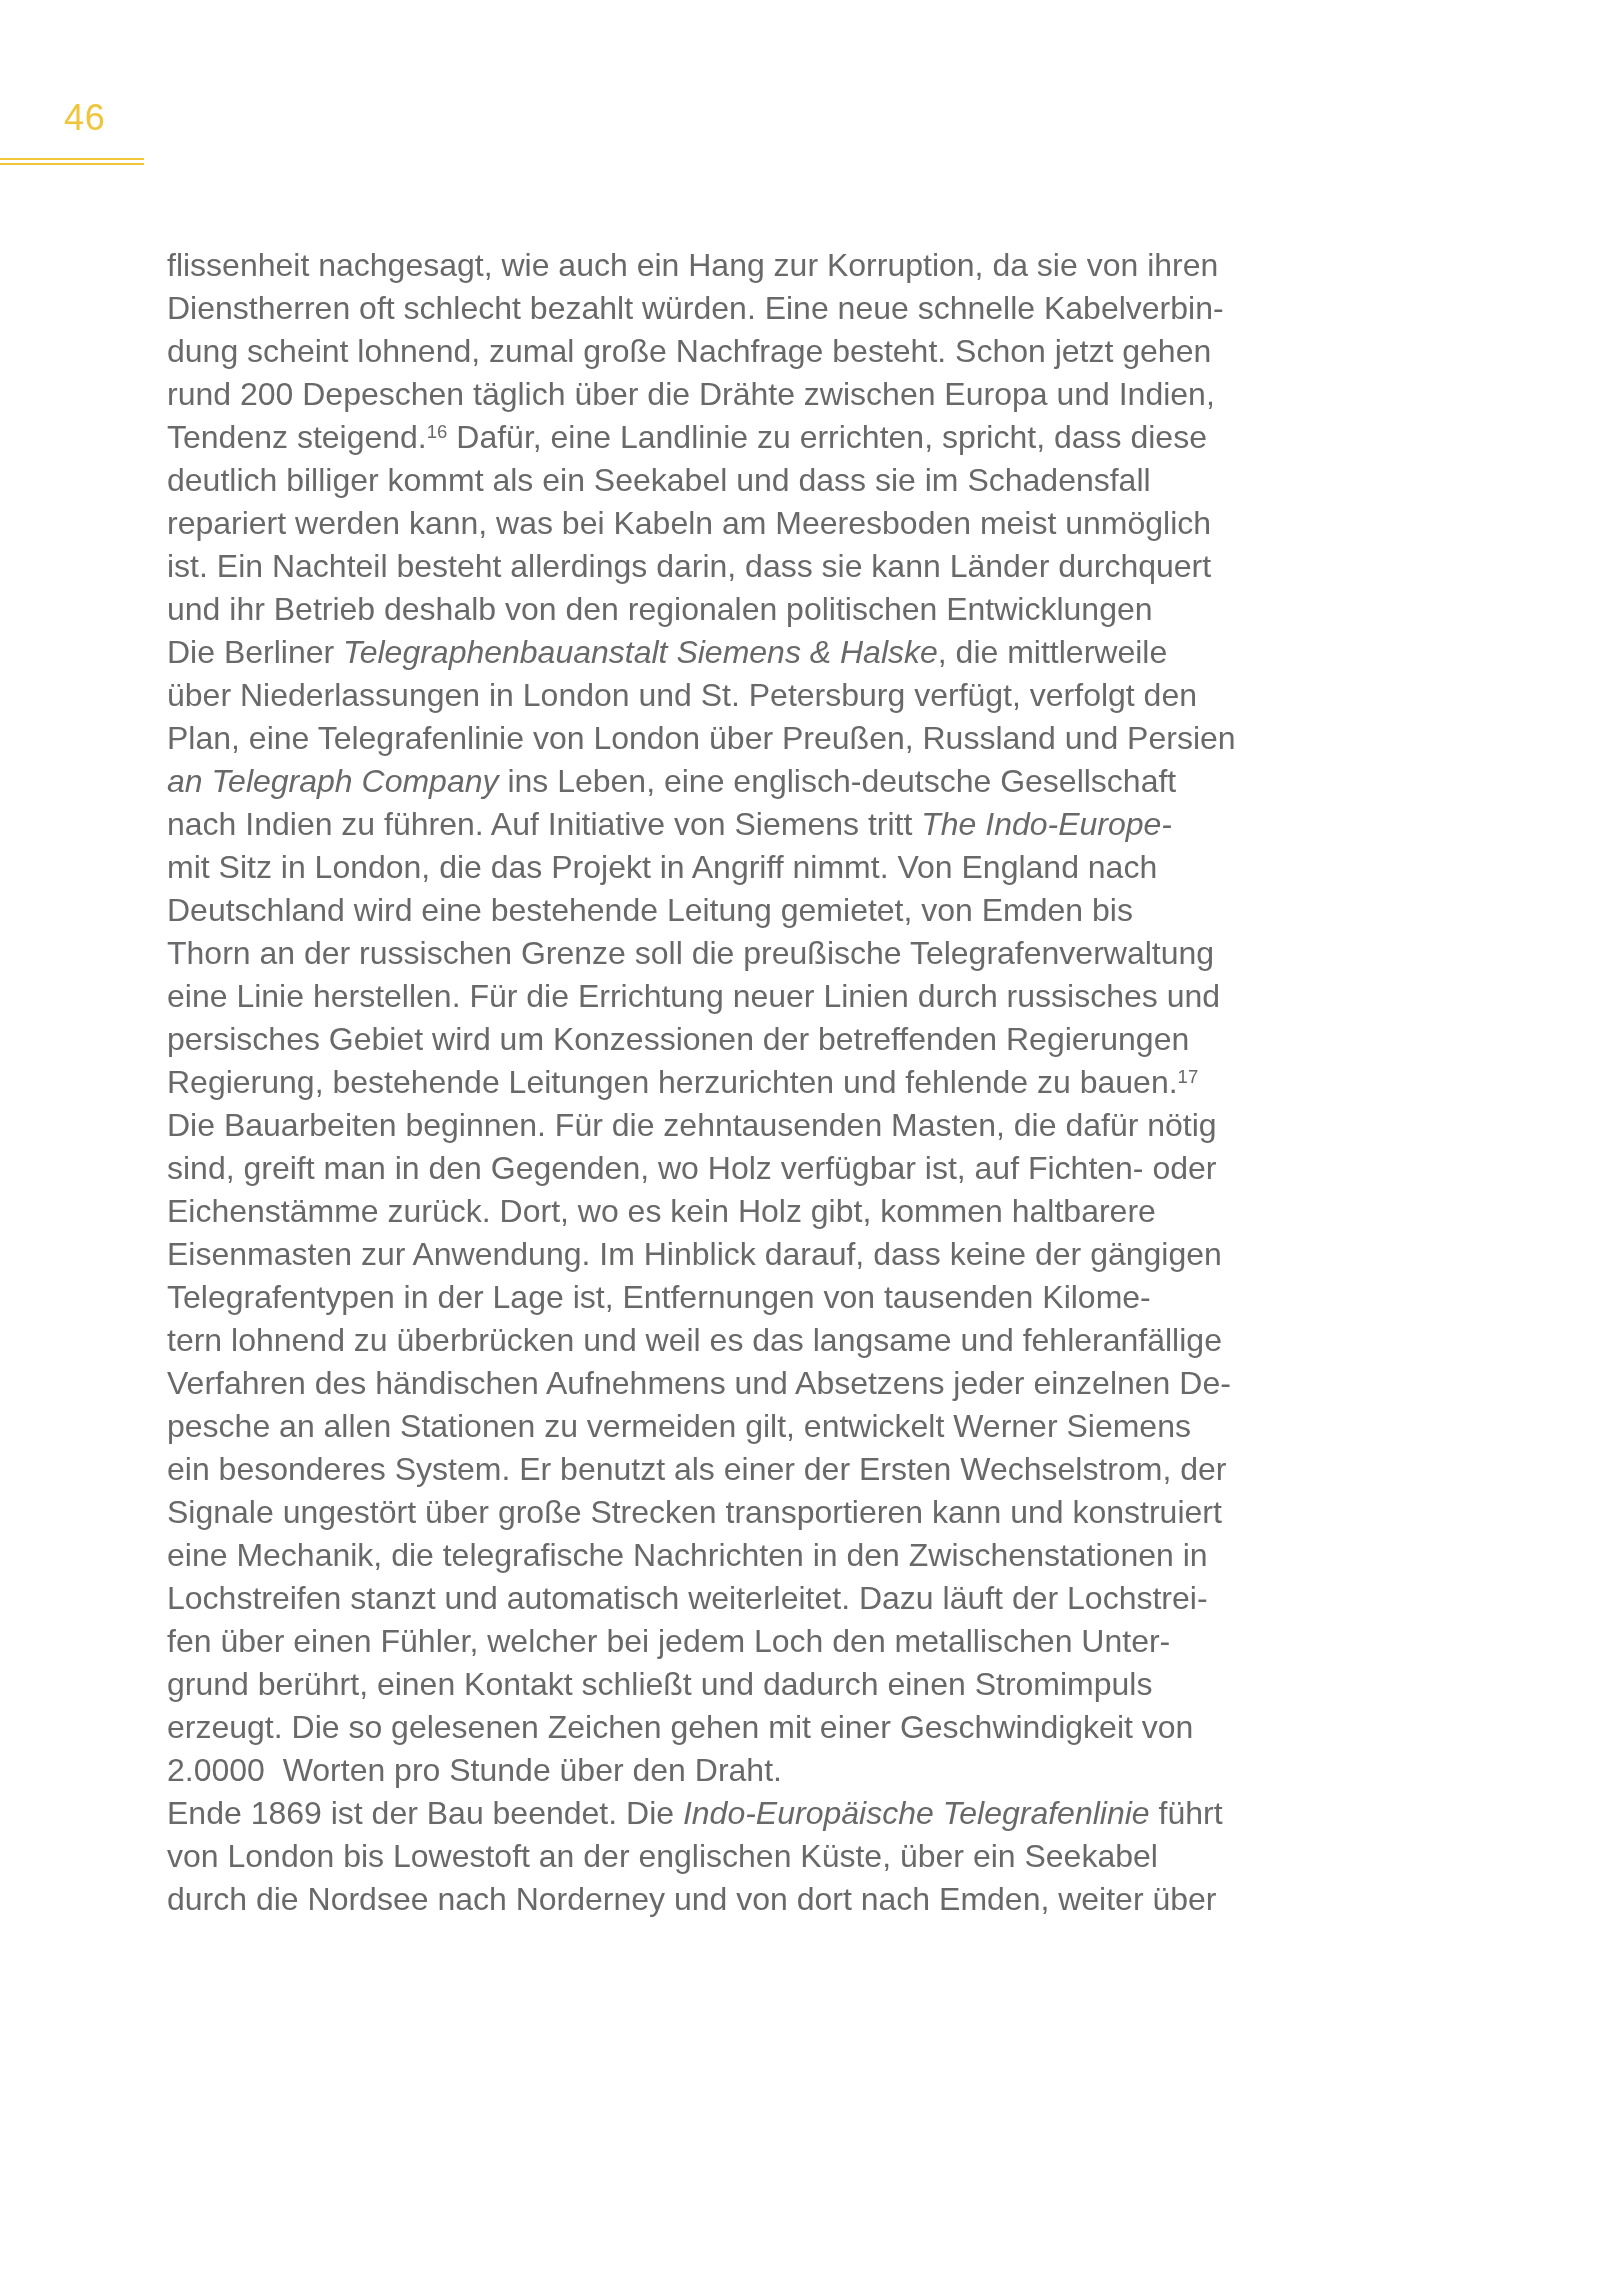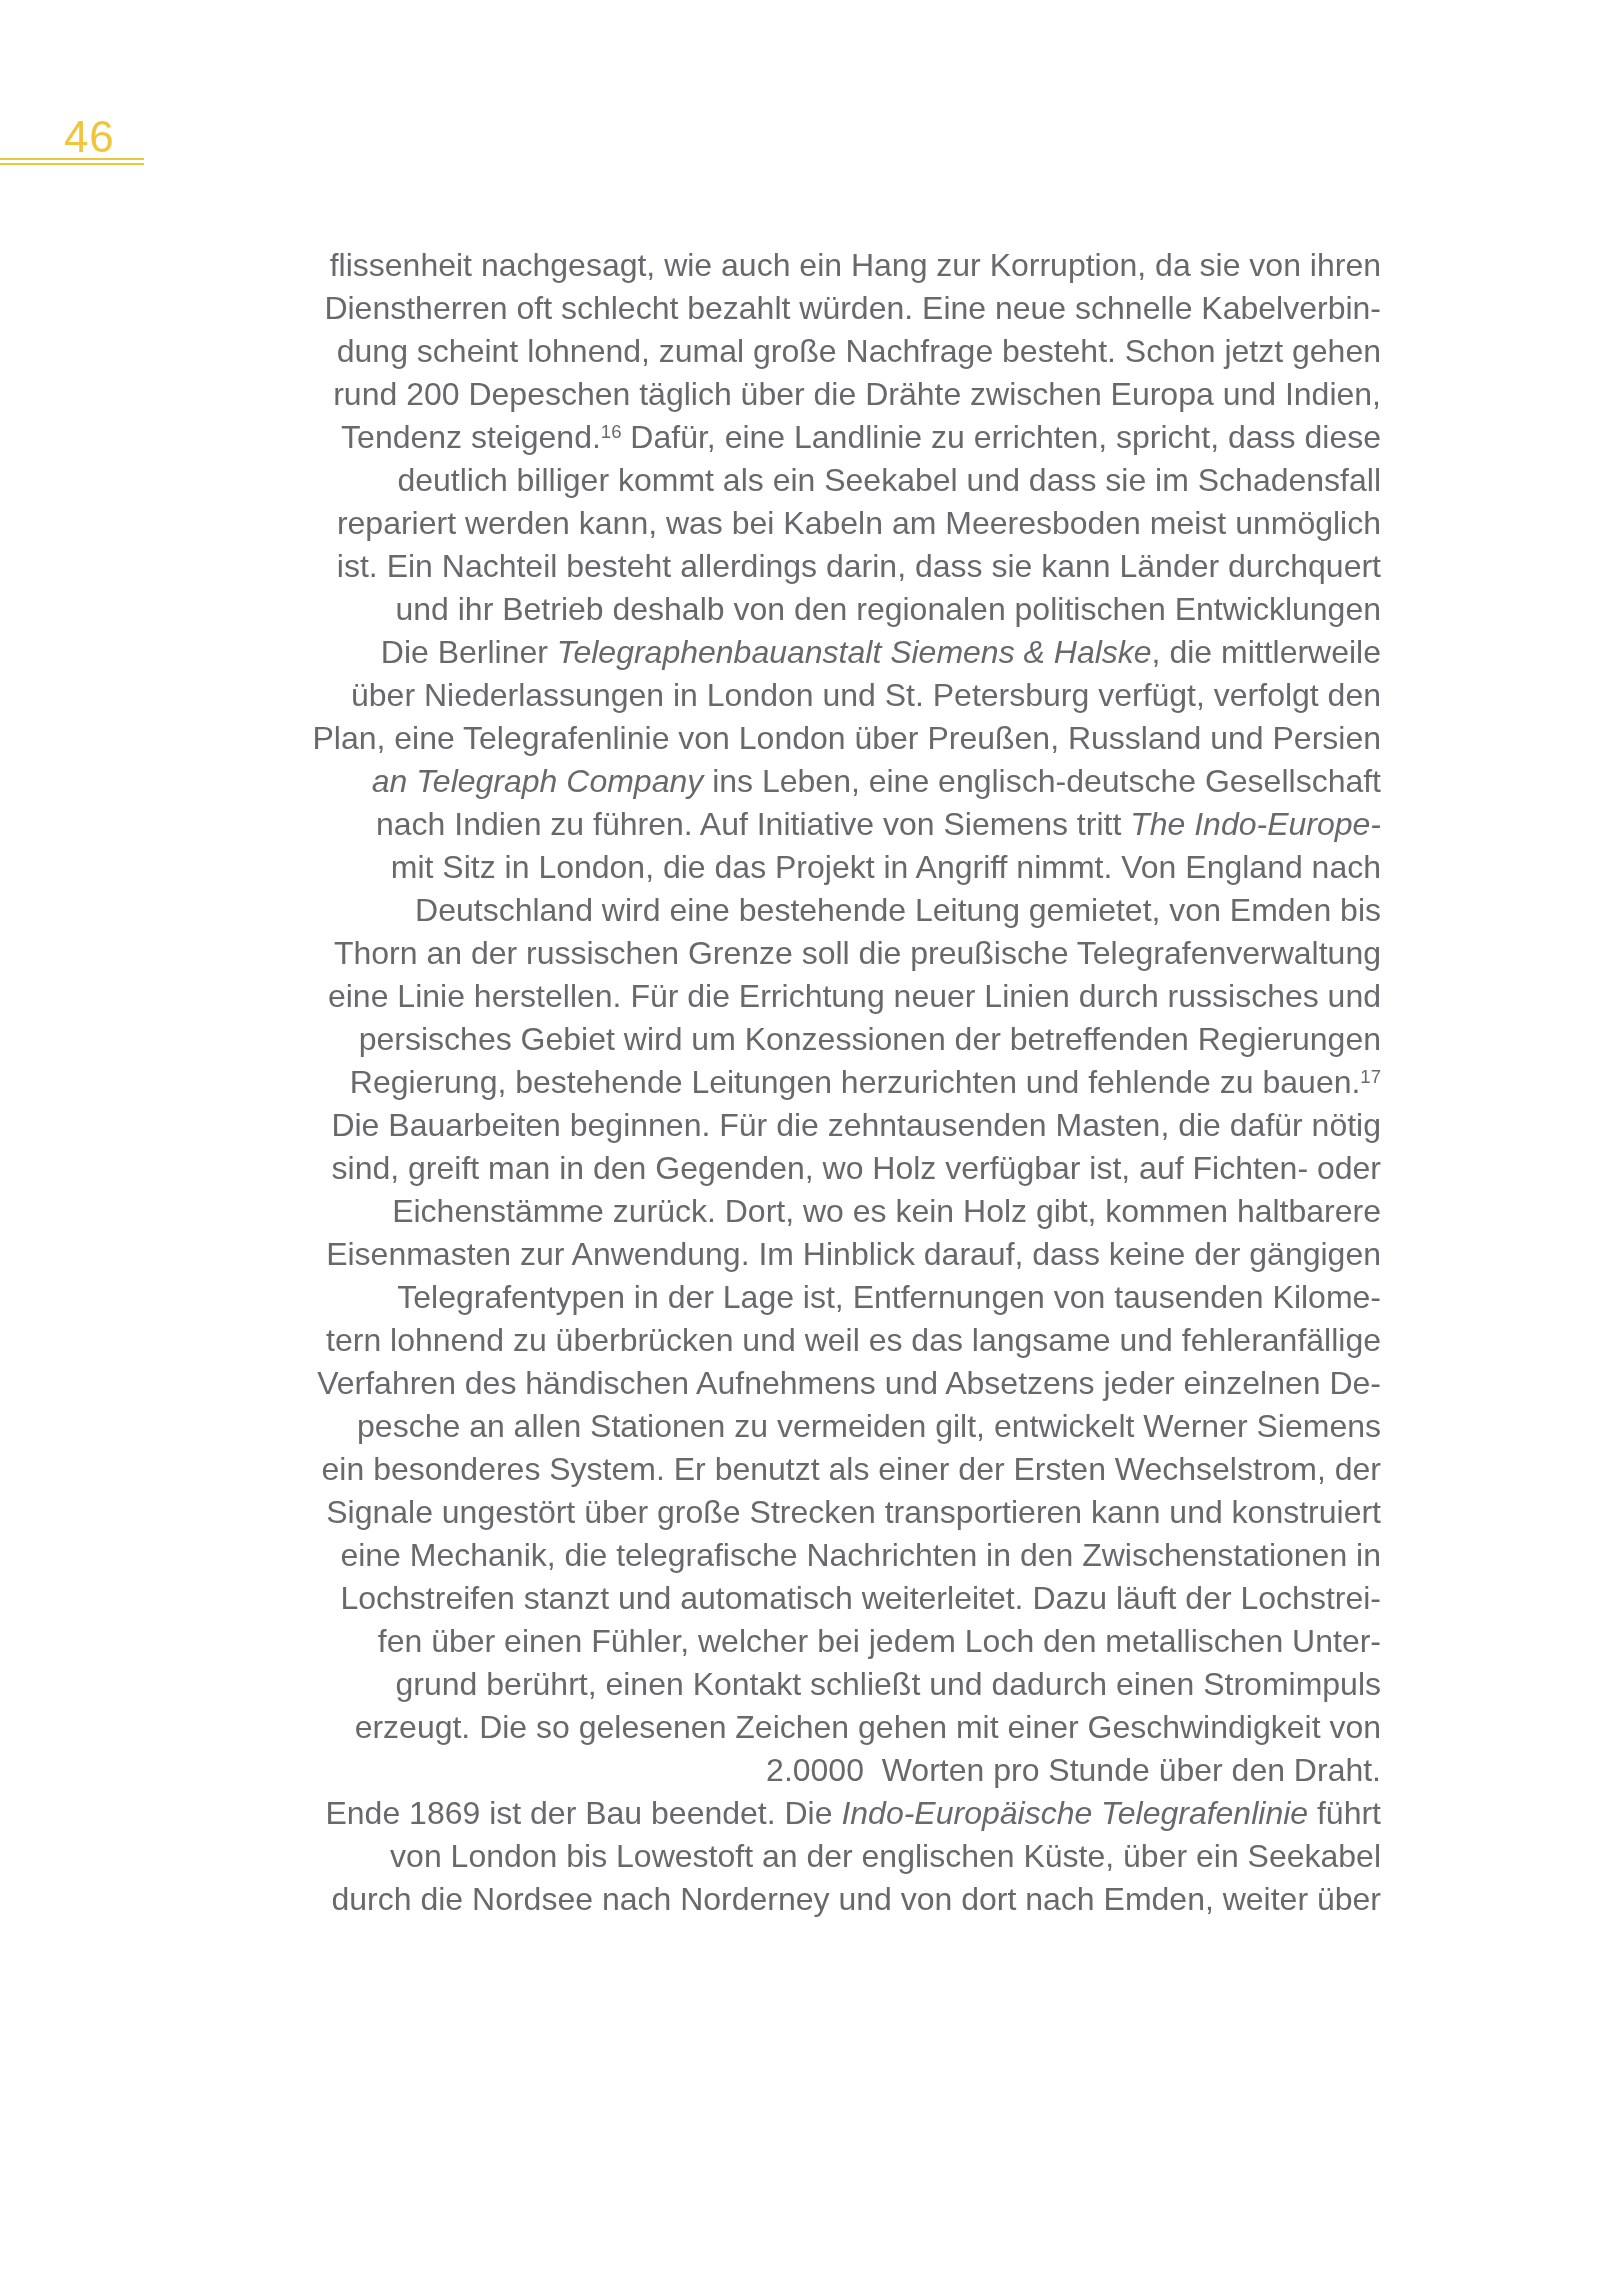--- a/index.html
+++ b/index.html
@@ -11,22 +11,22 @@
     position: relative;
     width: 1618px;
     height: 2284px;
     background: #ffffff;
     overflow: hidden;
     font-family: "Liberation Sans", "DejaVu Sans", sans-serif;
   }
   .page-number {
     position: absolute;
     left: 64px;
-    top: 115px;
-    font-size: 44px;
+    top: 100px;
+    font-size: 36px;
     line-height: 1;
     font-weight: 400;
     color: var(--accent, #F1C53B);
     letter-spacing: 0.8px;
   }
   .page-rule {
     position: absolute;
     left: 0;
     top: 158px;
     width: 144px;
@@ -41,21 +41,20 @@
     top: 244px;
     width: 1214px;
     color: var(--text, #69696B);
     font-size: 32px;
     line-height: 43px;
     font-weight: 400;
     letter-spacing: 0px;
   }
   .body-text .line {
     white-space: pre;
-    text-align: right;
   }
   .body-text .it {
     font-style: italic;
   }
   .body-text sup {
     font-size: 58%;
     line-height: 0;
     vertical-align: baseline;
     position: relative;
     top: -0.55em;

